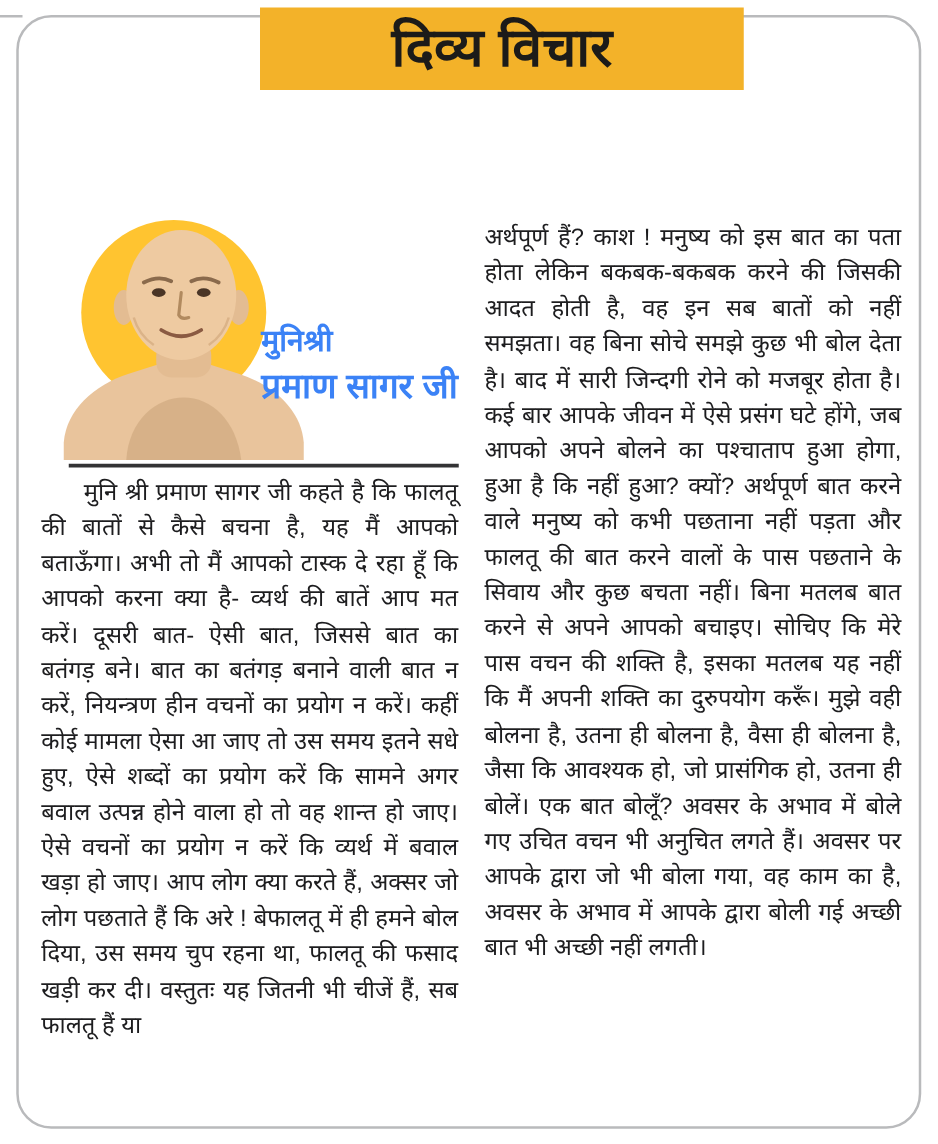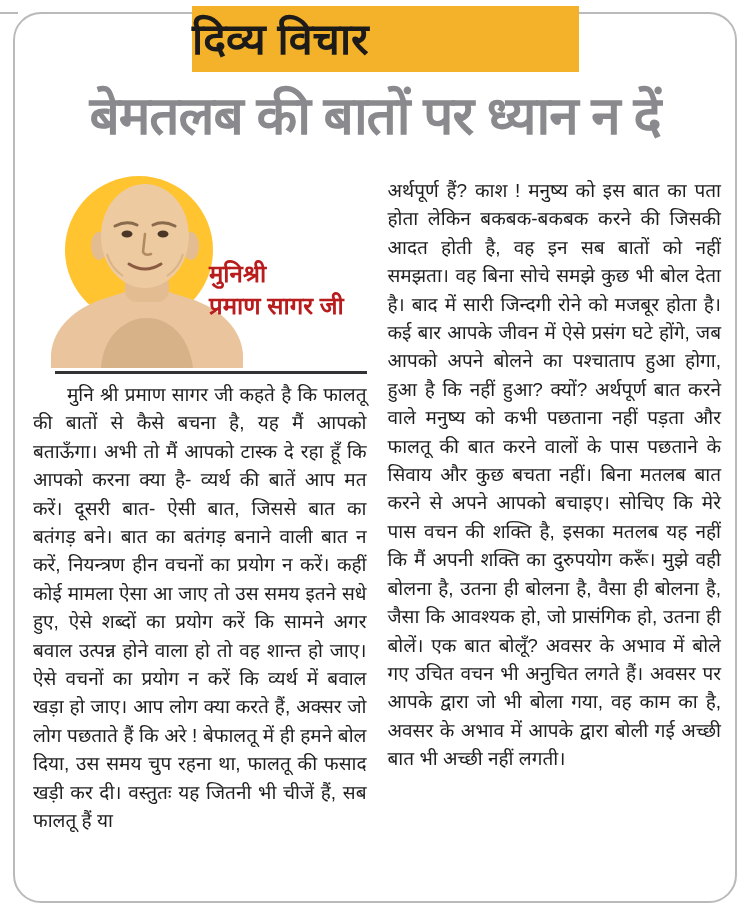--- a/index.html
+++ b/index.html
@@ -17,22 +17,22 @@
     position:absolute; left:13px; top:12px; width:724px; height:891px;
     border:2px solid #b9babc; border-radius:28px;
     pointer-events:none;
   }
   .top-line-artifact {
     position:absolute; left:0; top:12px; width:18px; height:2px;
     background:#b9babc;
   }
   
   .banner {
-    position:absolute; left:192px; top:6px; width:387px; height:66px;
-    display:flex; align-items:center; 
+    position:absolute; left:208px; top:6px; width:387px; height:66px;
+    display:flex; align-items:center; justify-content:center;
   }
   .banner-label {
     font-size:43px; font-weight:bold; color:#1c1b19;
     letter-spacing:0px; line-height:1;
   }
   
   .headline {
     position:absolute; left:0; top:80px; width:750px;
     text-align:center; font-size:53px; font-weight:bold;
     color:#8a8a8e; line-height:1.35; letter-spacing:-1px;
@@ -41,24 +41,24 @@
   .columns {
     position:absolute; left:33px; top:168px; width:688px; height:716px;
     display:flex; gap:21px;
   }
   .col { width:334px; position:relative; }
   
   .profile { position:relative; height:200px; }
   .portrait { position:absolute; left:8px; top:0; }
   .author {
     position:absolute; left:176px; top:92px;
-    color:#b91c1c; line-height:1.18;
+    color:#3b82f6; line-height:1.18;
   }
   .author-prefix { font-size:24px; font-weight:600; }
-  .author-name   { font-size:24px; font-weight:bold; margin-top:4px; }
+  .author-name   { font-size:28px; font-weight:bold; margin-top:4px; }
   .author-suffix { font-size:25px; font-weight:600; margin-top:4px; }
   .divider {
     height:3px; background:#333335; margin:3px 0 7px 22px;
   }
   
   .body-text {
     font-size:19px; line-height:28.4px; color:#1d1d1f;
     text-align:justify; font-weight:500;
     text-justify:inter-word;
   }
@@ -70,21 +70,20 @@
 
 <div class="page">
 
   <div class="top-line-artifact"></div>
   <div class="border-box"></div>
 
   <div class="banner" style="background:#F3B229;">
     <span class="banner-label">दिव्य विचार</span>
   </div>
 
-  <h1 class="headline">बेमतलब की बातों पर ध्यान न दें</h1>
 
   <div class="columns">
 
     <div class="col col-left">
 
       <div class="profile">
         <svg class="portrait" width="214" height="200" viewBox="0 0 214 200" aria-hidden="true">
 
           <circle cx="98" cy="82" r="74" fill="#FFC430"></circle>
 

